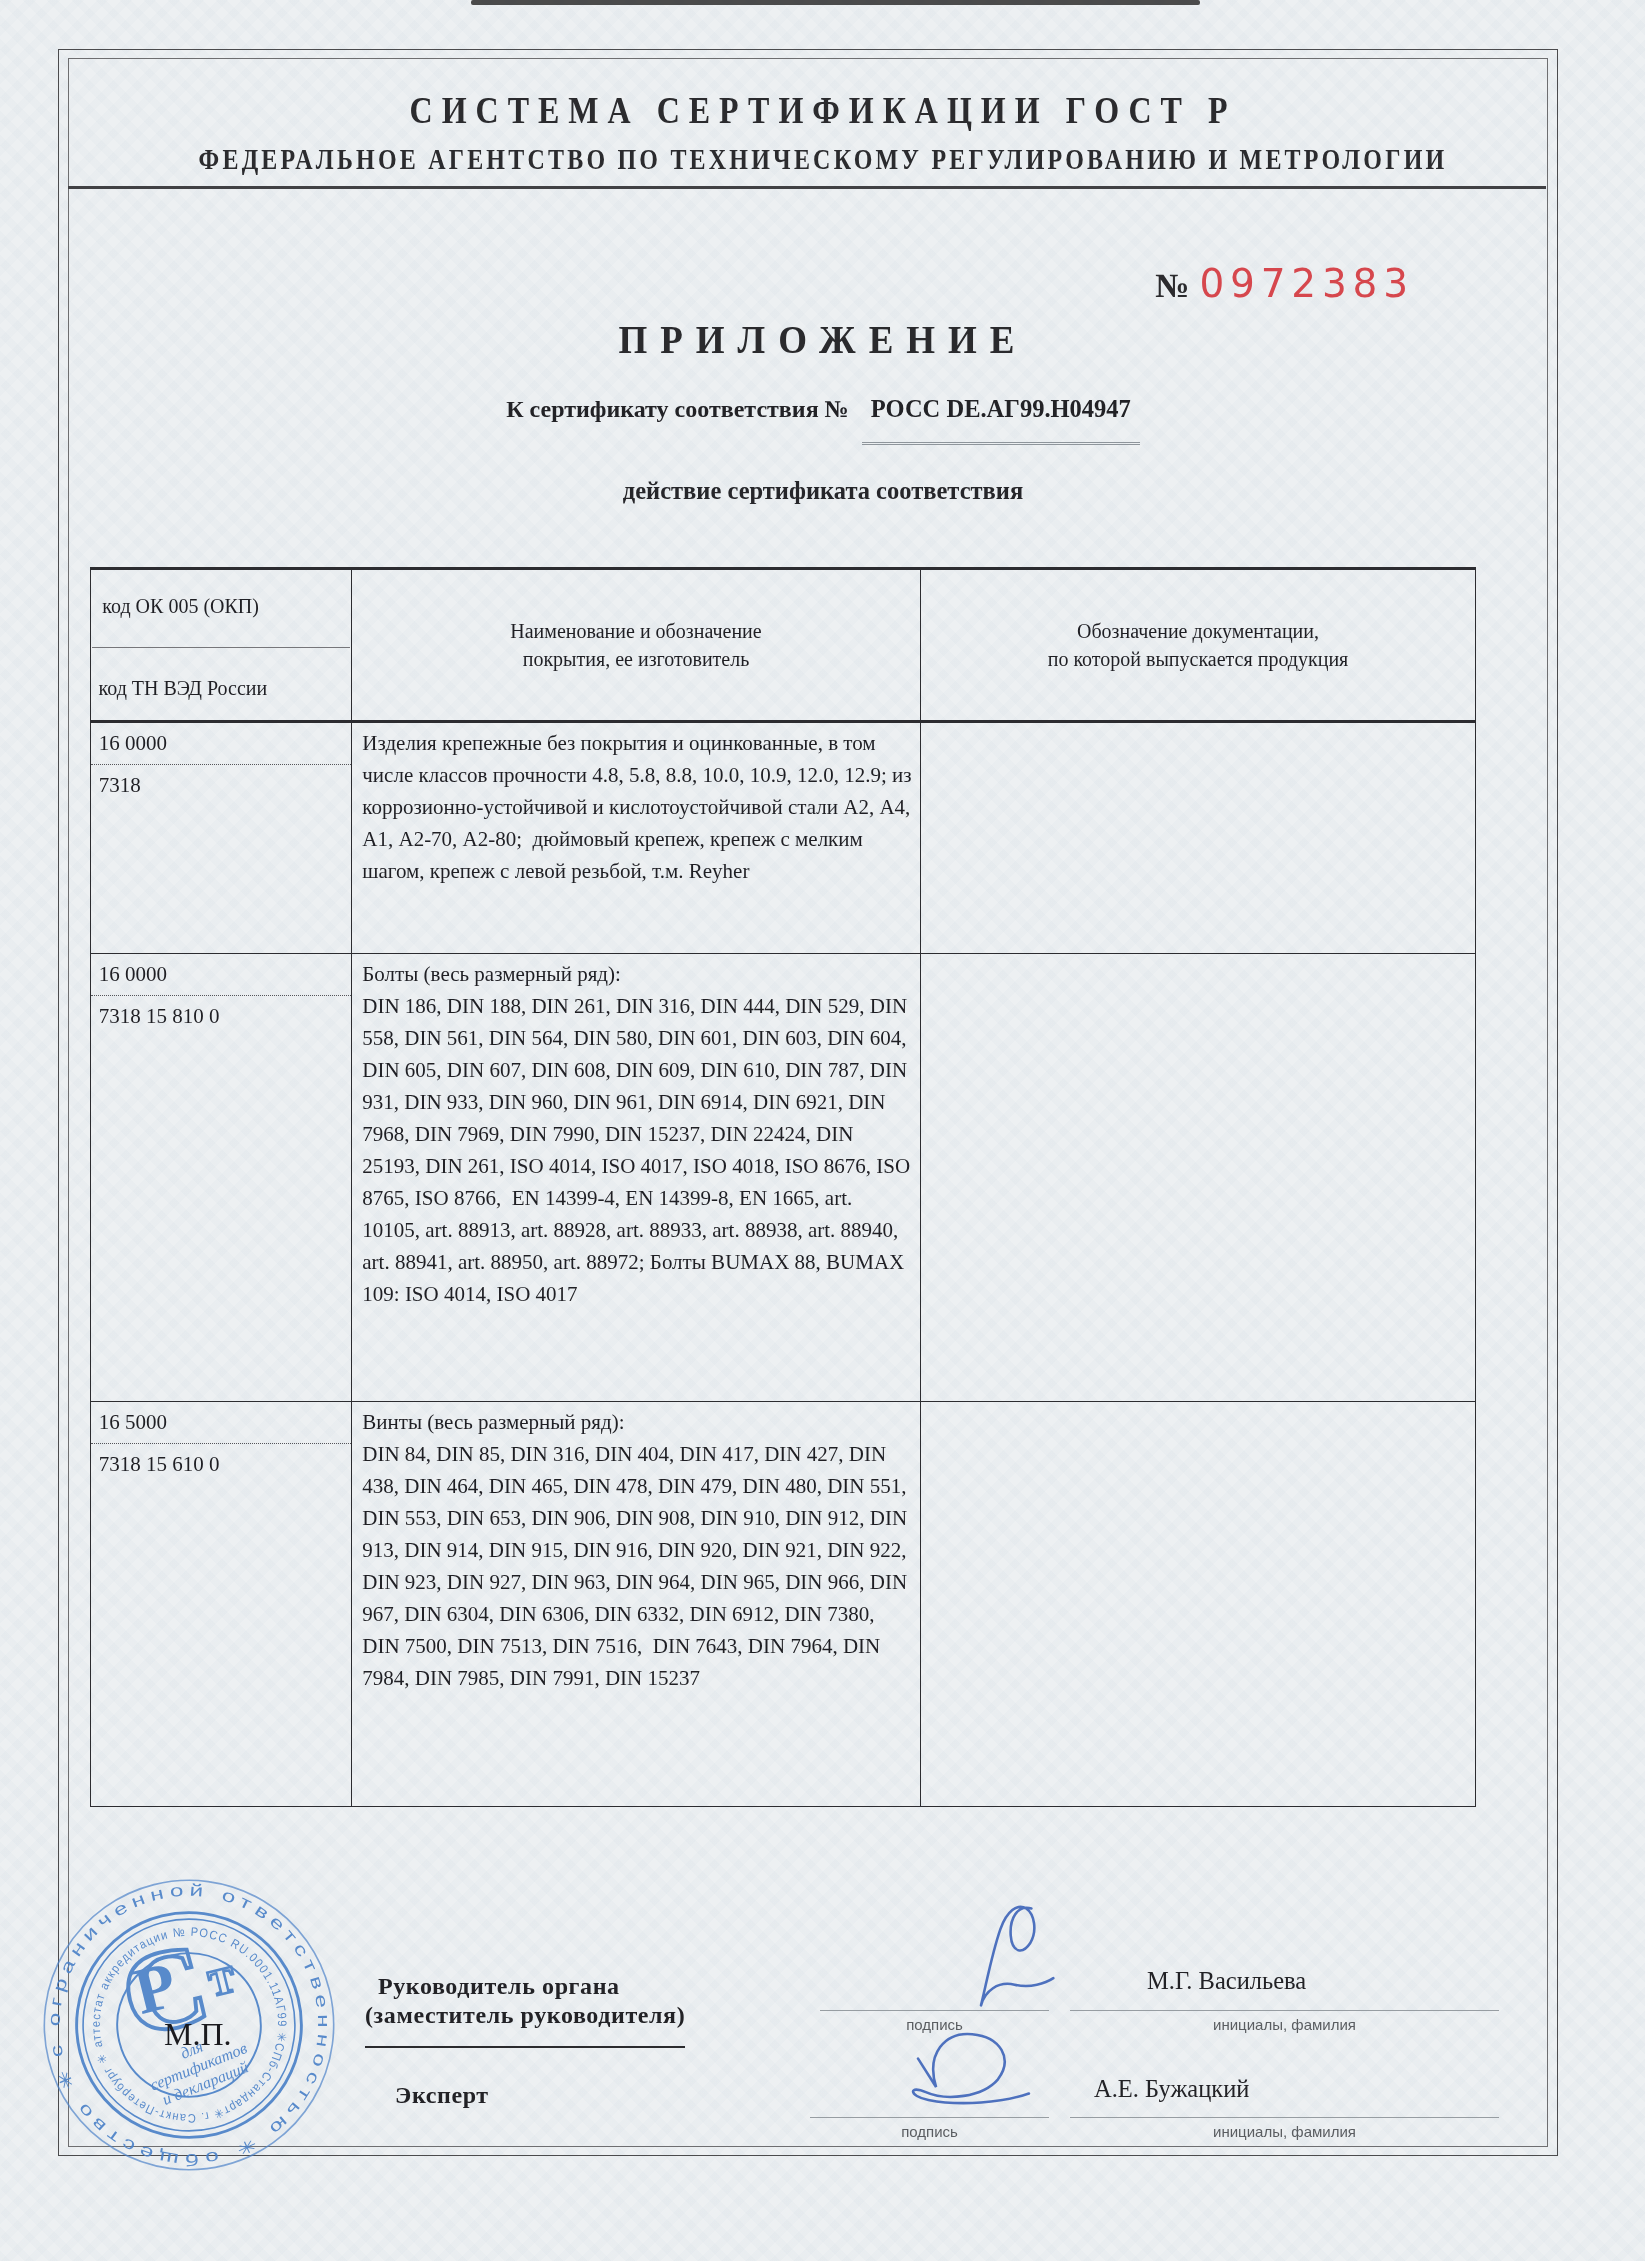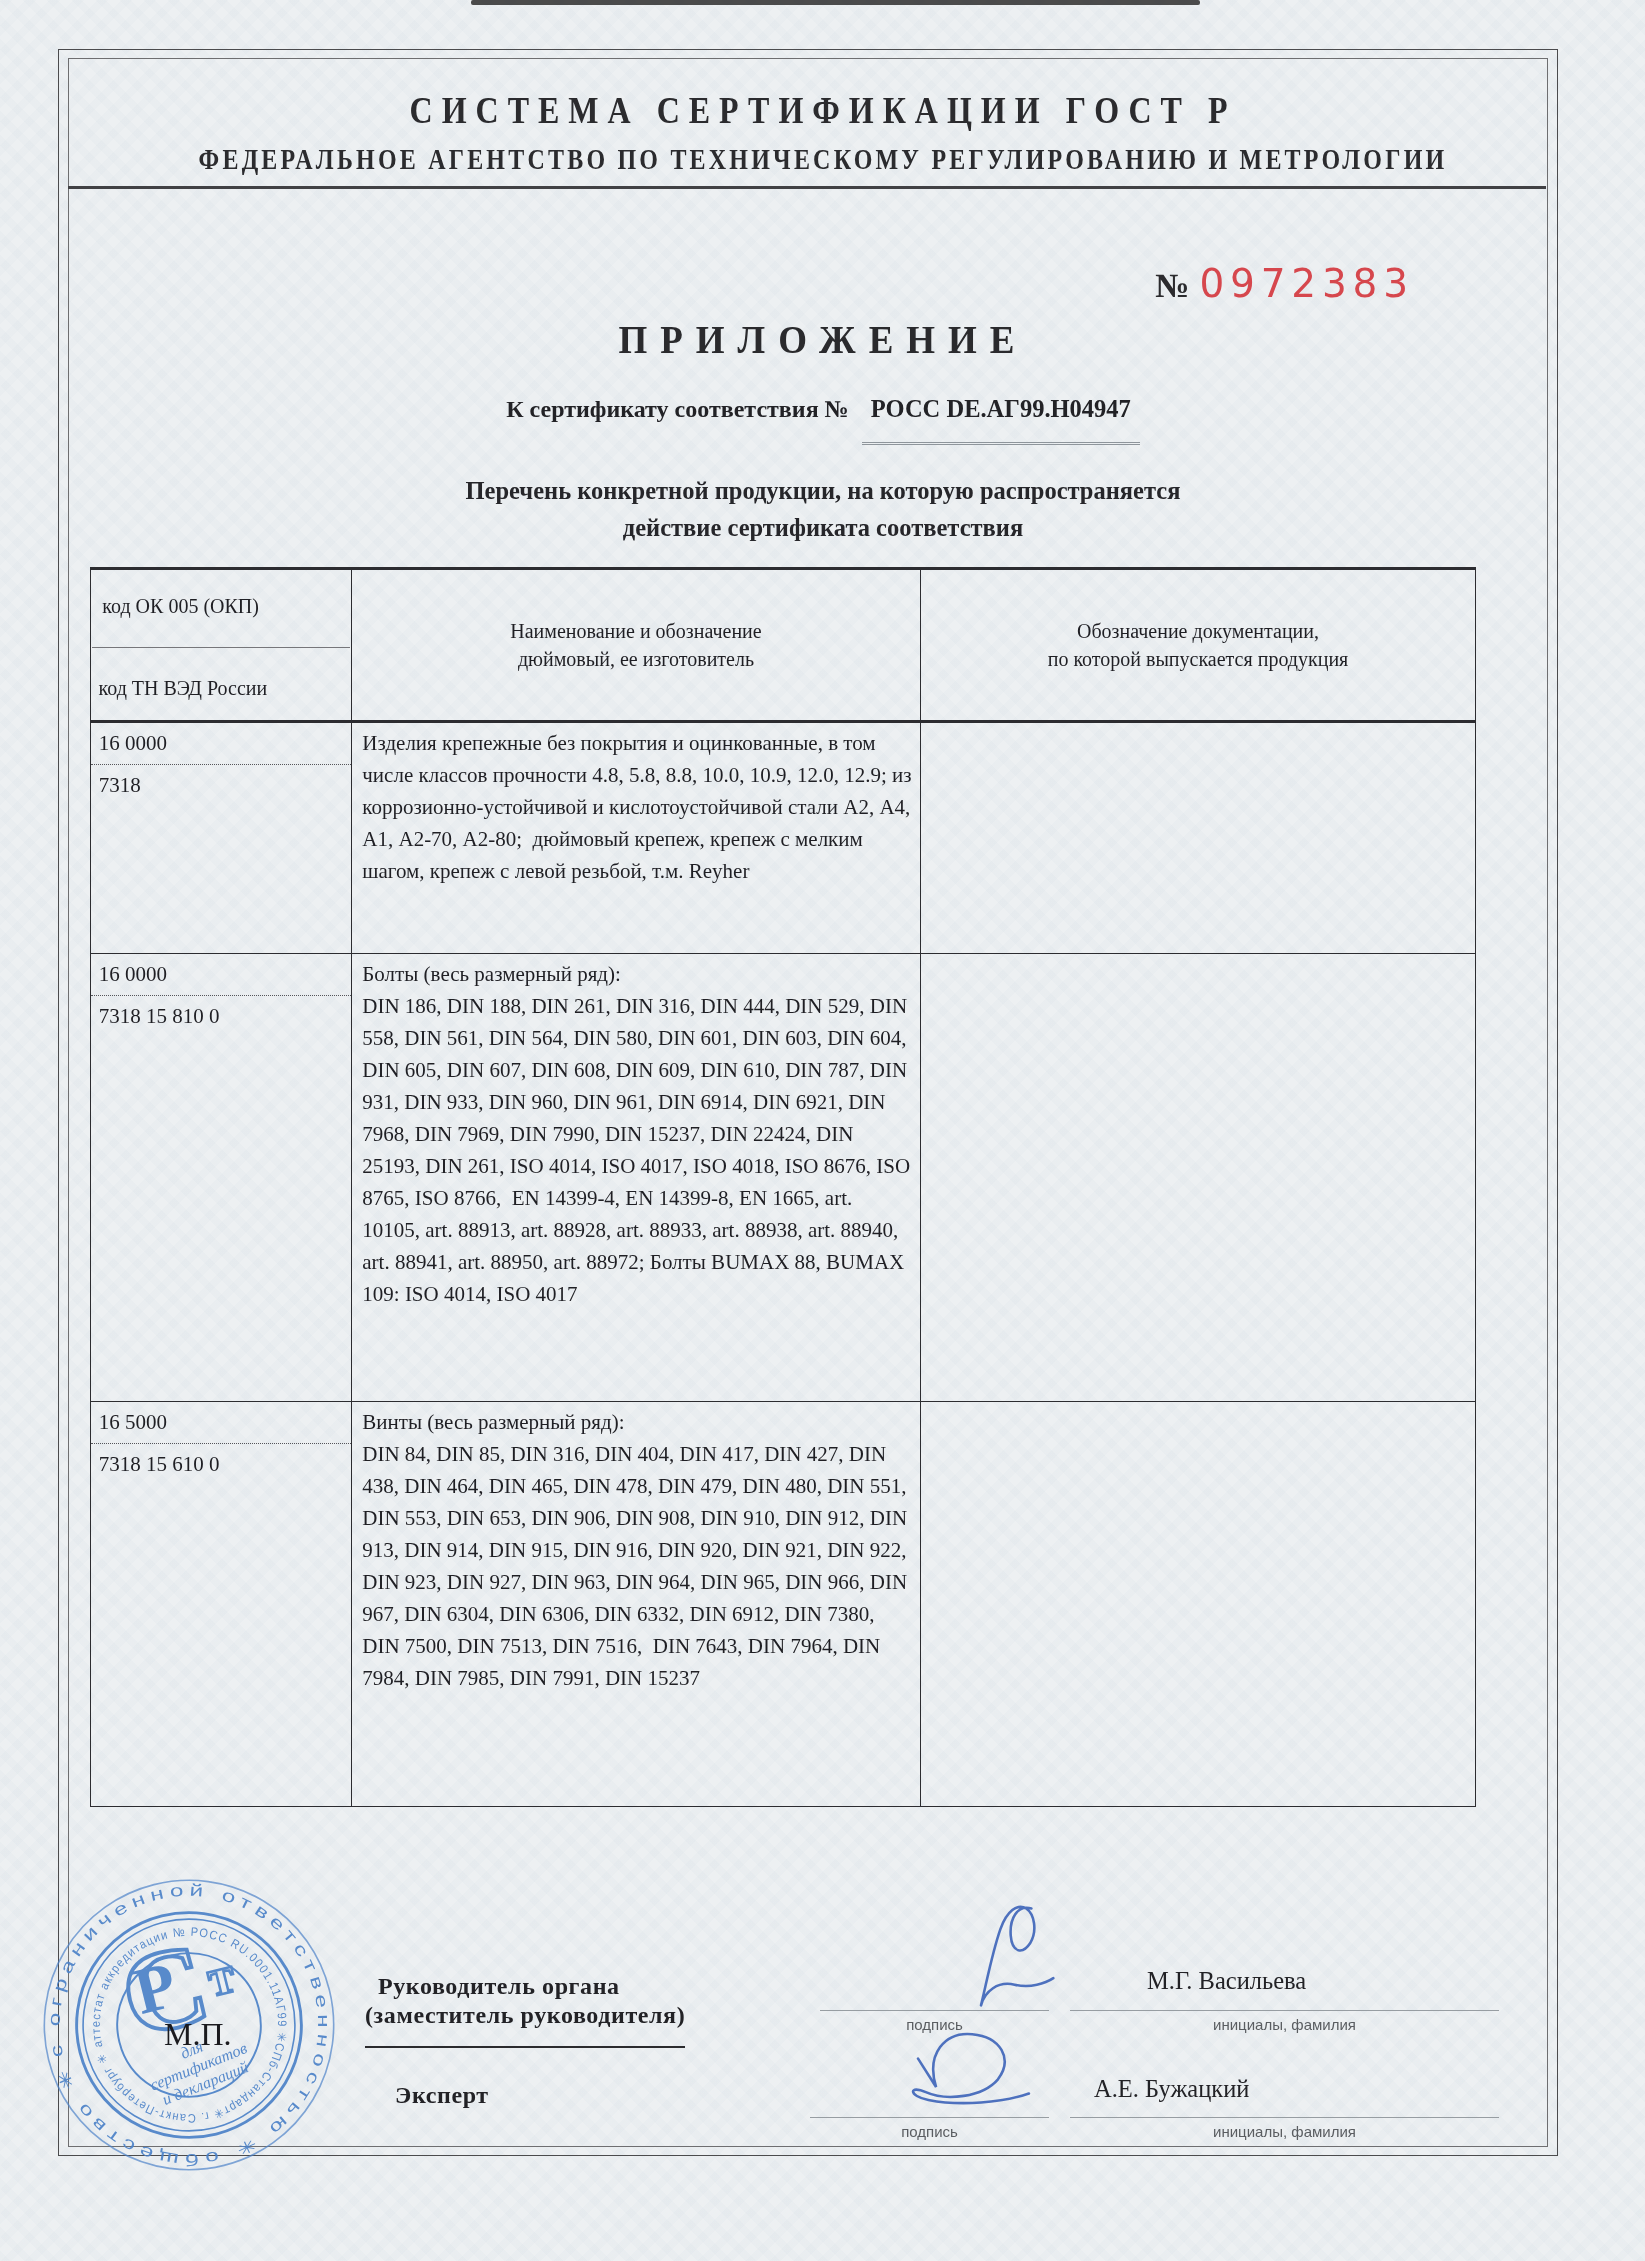--- a/index.html
+++ b/index.html
@@ -83,42 +83,41 @@
   </div>
 
   <div class="appendix">ПРИЛОЖЕНИЕ</div>
 
   <div class="certline">
     <span class="cert-prefix">К сертификату соответствия №</span>
     <span class="cert-number">РОСС DE.АГ99.Н04947</span>
   </div>
 
   <div class="purpose">
-    <div>Перечень конкретной продукции,  на которую распространяется</div>
     <div>действие сертификата соответствия</div>
   </div>
 
   <table class="main">
     <colgroup>
         <col class="c1">
         <col class="c2">
         <col class="c3">
       </colgroup>
     <tbody>
         <tr class="hdr">
       <td>
         <div class="hdr-c1">
           <div class="lbl-top">код ОК 005 (ОКП)</div>
           <div class="divider"></div>
           <div class="lbl-bot">код ТН ВЭД России</div>
         </div>
       </td>
       <td class="hdr-center">
         <div>Наименование и обозначение</div>
-        <div>дюймовый, ее изготовитель</div>
+        <div>покрытия, ее изготовитель</div>
       </td>
       <td class="hdr-center">
         <div>Обозначение документации,</div>
         <div>по которой выпускается продукция</div>
       </td>
     </tr>
 
     <tr style="height:232px;">
       <td class="code-cell">
         <div>16 0000</div>

